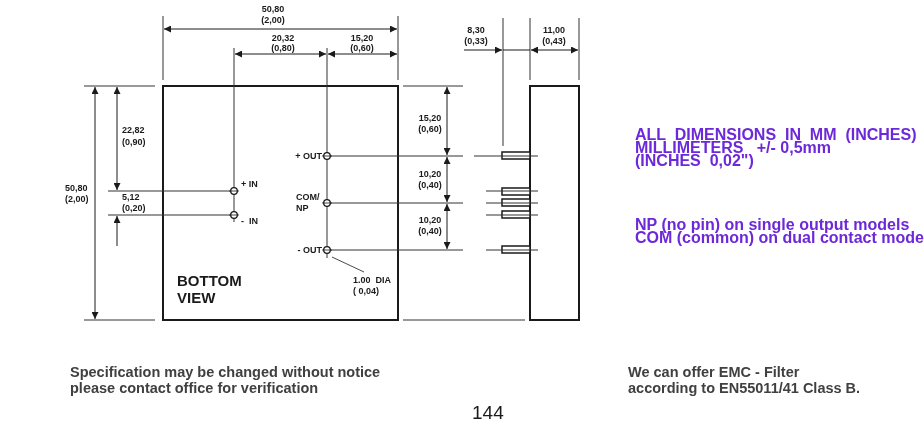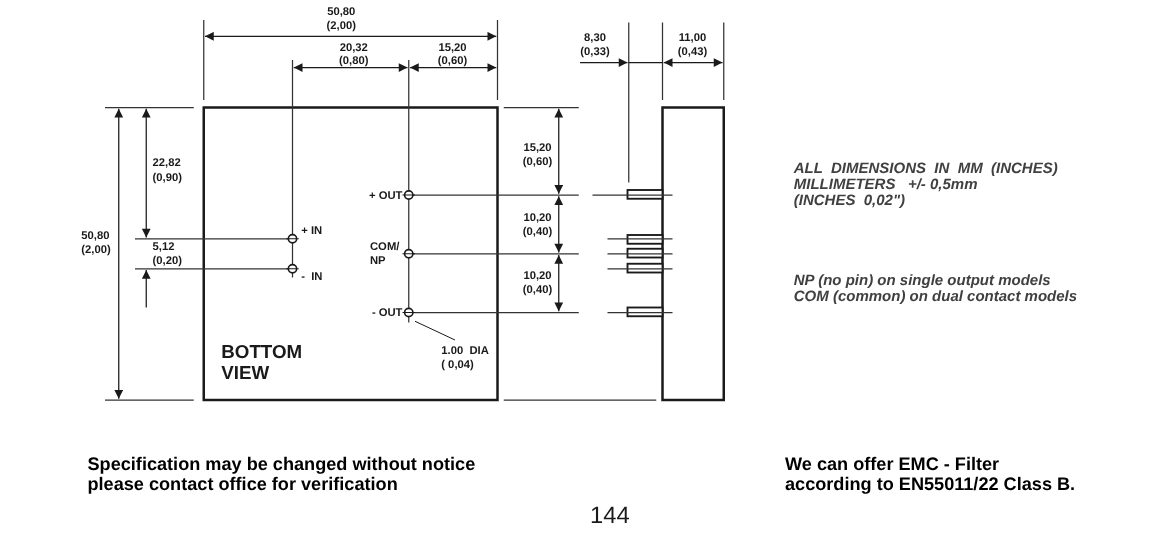--- a/index.html
+++ b/index.html
@@ -2,22 +2,22 @@
 <html><head>
 <meta charset="utf-8">
 <style>
   html, body { margin:0; padding:0; background:#ffffff; }
   body { width:924px; height:433px; position:relative; overflow:hidden;
          font-family:"Liberation Sans", sans-serif; color:#1a1a1a; }
   svg { position:absolute; left:0; top:0; }
   .dim { font-family:"Liberation Sans", sans-serif; font-size:9px; font-weight:bold; fill:#1a1a1a; }
   .lbl { font-family:"Liberation Sans", sans-serif; font-size:9px; font-weight:bold; fill:#1a1a1a; }
   .big { font-family:"Liberation Sans", sans-serif; font-size:15px; font-weight:bold; fill:#1a1a1a; }
-  .note { position:absolute; font-weight:bold; font-size:12px; line-height:13px; color:#404040; white-space:pre;font-style:italic; }
-  .foot { position:absolute; font-weight:bold; font-size:14.5px; line-height:16px; color:#000000; white-space:pre; }
+  .note { position:absolute; font-weight:bold; font-size:16px; line-height:13px; color:#6d28d9; white-space:pre; }
+  .foot { position:absolute; font-weight:bold; font-size:14.5px; line-height:16px; color:#404040; white-space:pre; }
   .pagenum { position:absolute; font-weight:normal; font-size:19px; color:#1a1a1a; }
 </style>
 </head>
 <body>
 
 <svg width="924" height="433" viewBox="0 0 924 433">
   <defs>
     <marker id="ar" viewBox="0 0 10 10" refX="10" refY="5" markerWidth="10" markerHeight="7" orient="auto-start-reverse" markerUnits="userSpaceOnUse">
       <path d="M0,0 L10,5 L0,10 z" fill="#1a1a1a"></path>
     </marker>
@@ -144,14 +144,14 @@
 
 <div class="note" style="left:635px; top:128px;">ALL  DIMENSIONS  IN  MM  (INCHES)
 MILLIMETERS   +/- 0,5mm
 (INCHES  0,02")</div>
 <div class="note" style="left:635px; top:218px;">NP (no pin) on single output models
 COM (common) on dual contact models</div>
 
 <div class="foot" style="left:70px; top:364px;">Specification may be changed without notice
 please contact office for verification</div>
 <div class="foot" style="left:628px; top:364px;">We can offer EMC - Filter
-according to EN55011/22 Class B.</div>
+according to EN55011/41 Class B.</div>
 <div class="pagenum" style="left:472px; top:402px;">144</div>
 
 </body></html>

